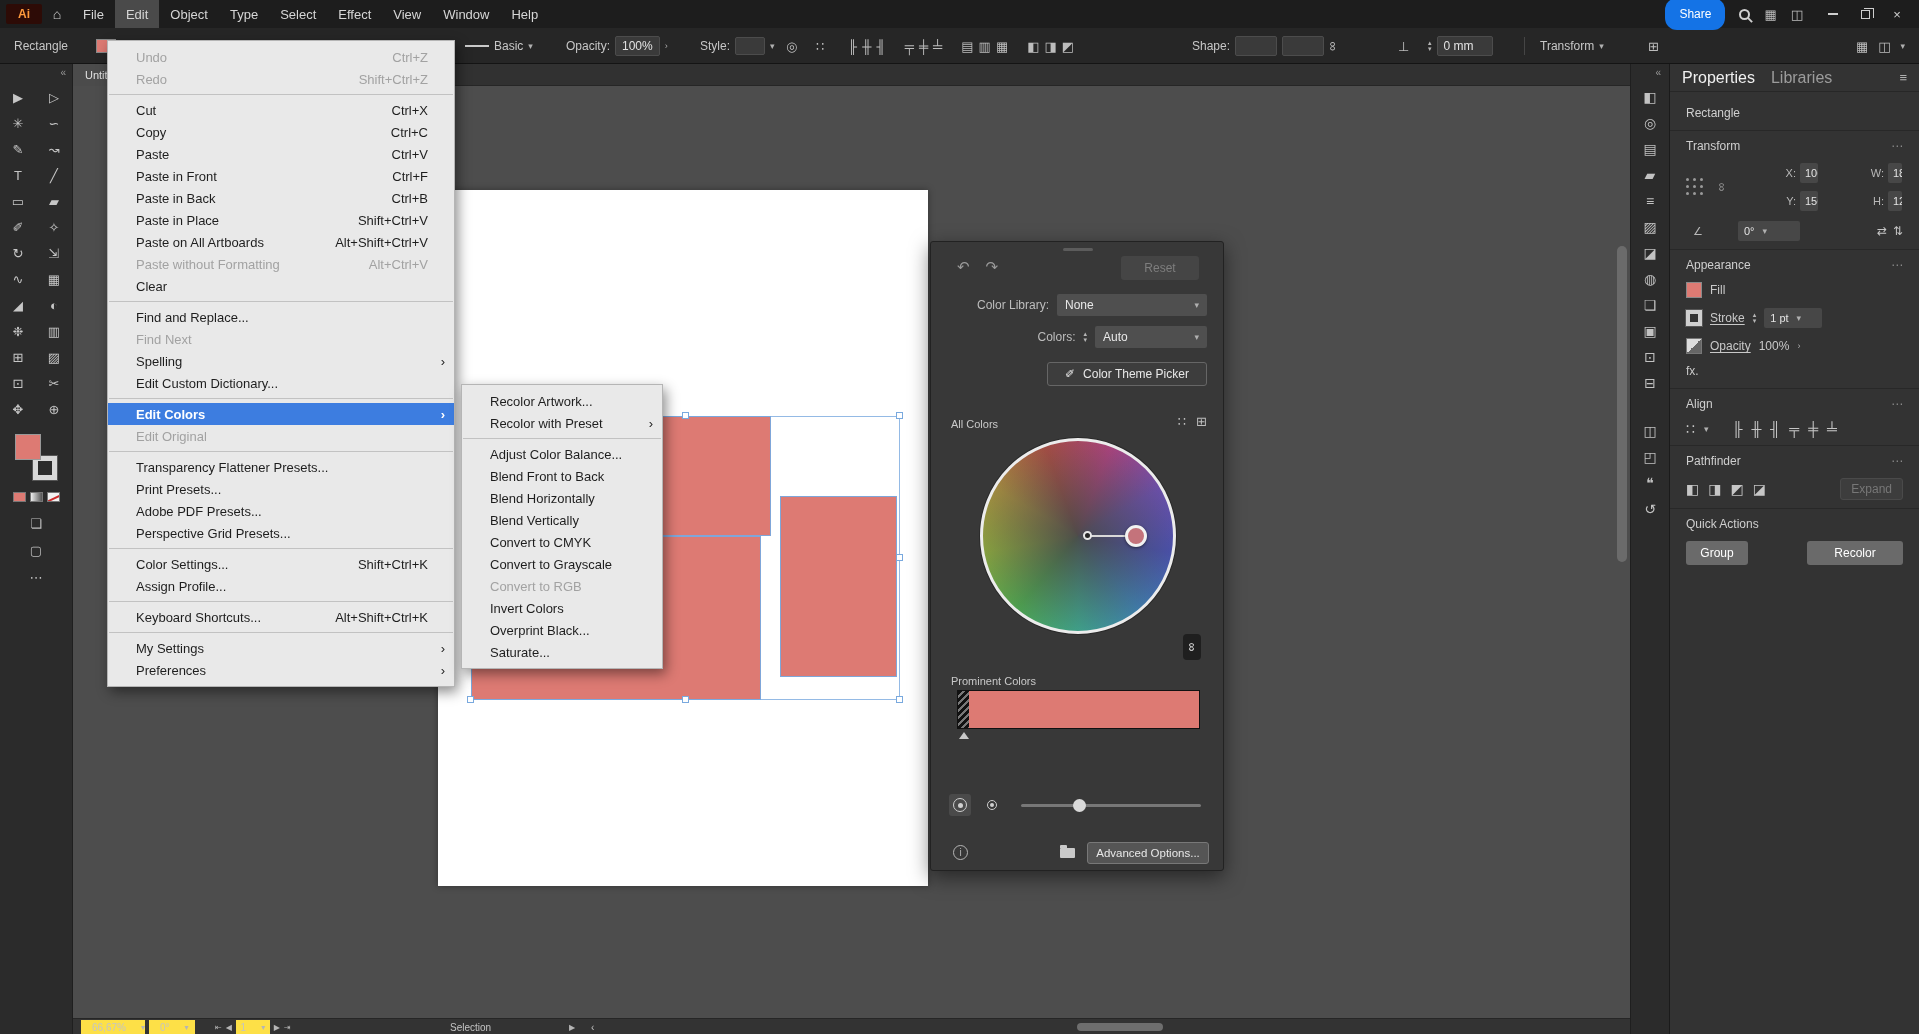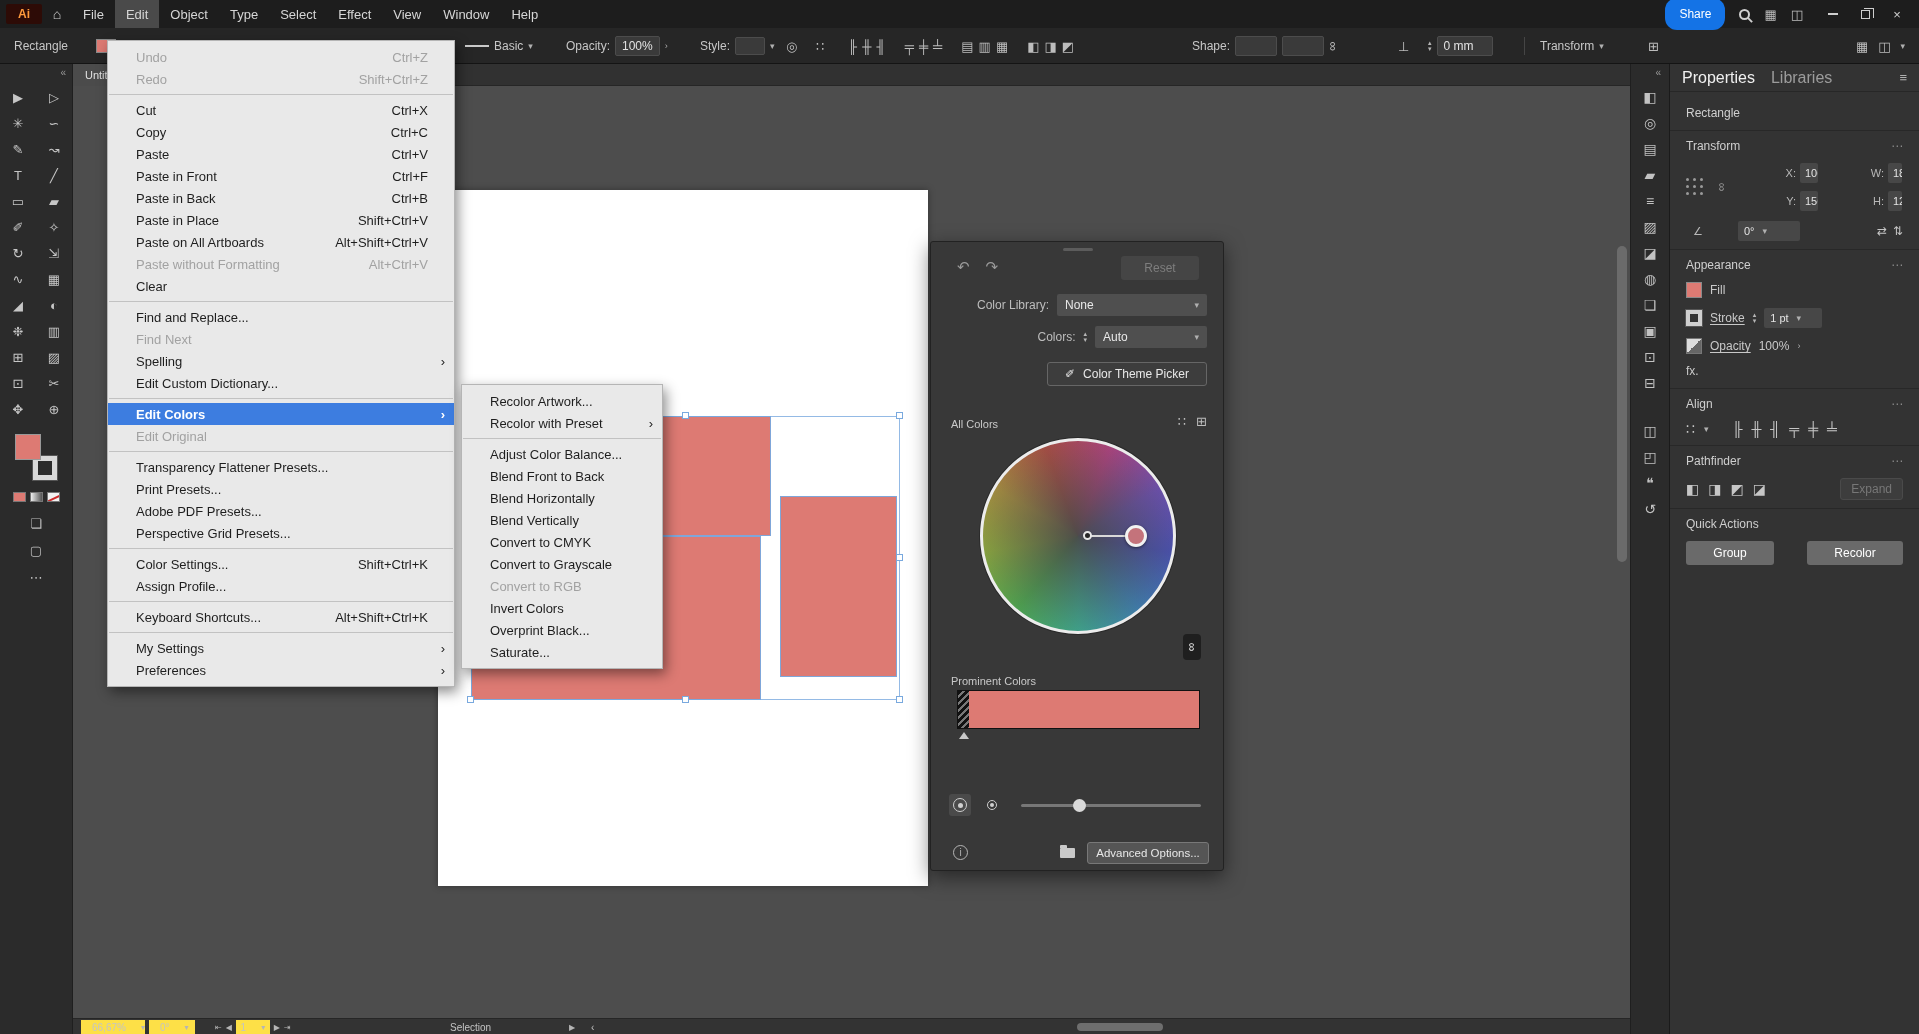--- a/index.html
+++ b/index.html
@@ -503,21 +503,21 @@
       <span>◨</span>
       <span>◩</span>
       <span>◪</span>
       <span class="btn disabled" style="margin-left:auto">Expand</span>
     </div>
     <div class="pr-div"></div>
     <div class="sec-title">
         <span>Quick Actions</span>
       </div>
     <div class="qa-row">
-      <span class="btn" style="width:88px">Group</span>
+      <span class="btn" style="width:62px">Group</span>
       <span class="btn" style="width:96px">Recolor</span>
     </div>
   </div>
 </div>
 
 <div class="dialog">
   <div class="dlg-handle"></div>
   <div class="dlg-undo">
     <span>↶</span>
     <span>↷</span>

